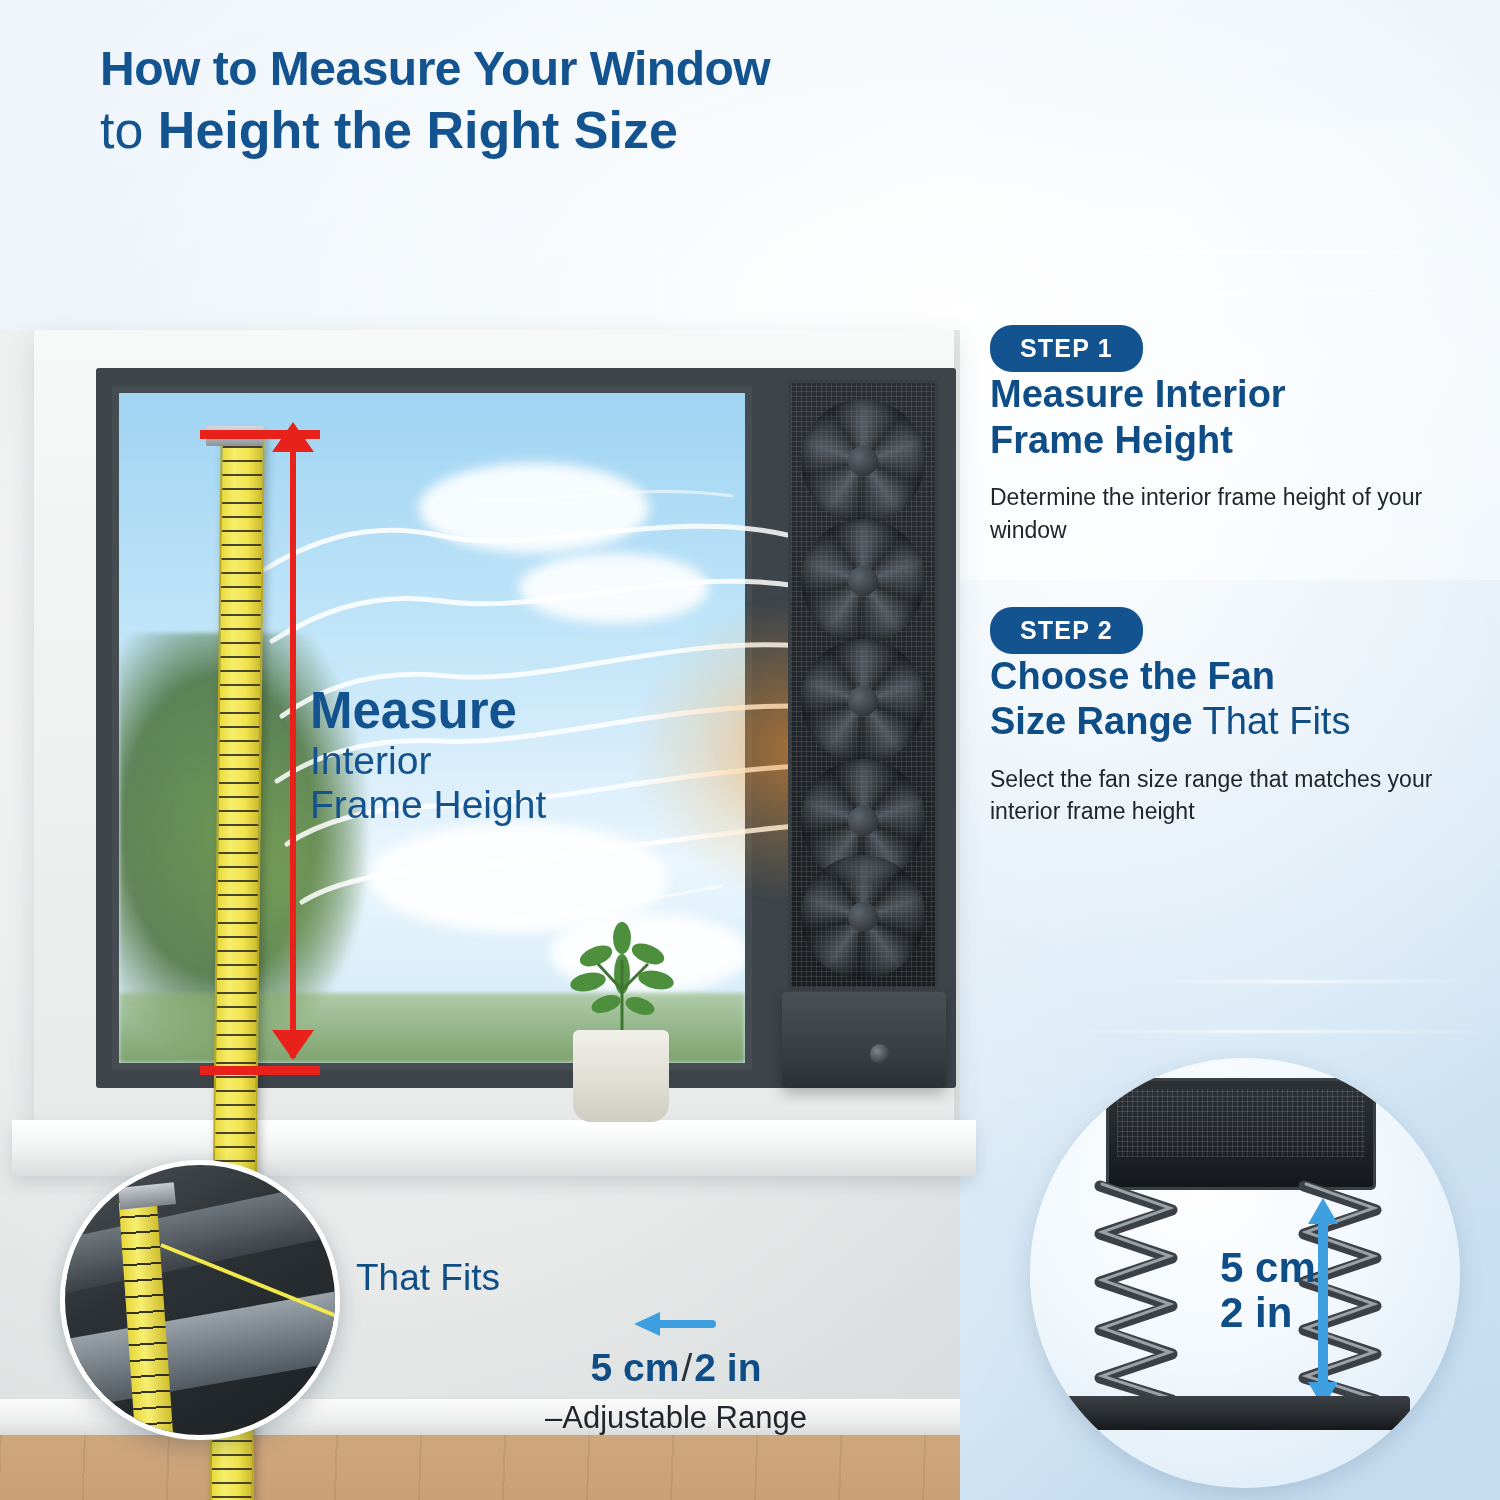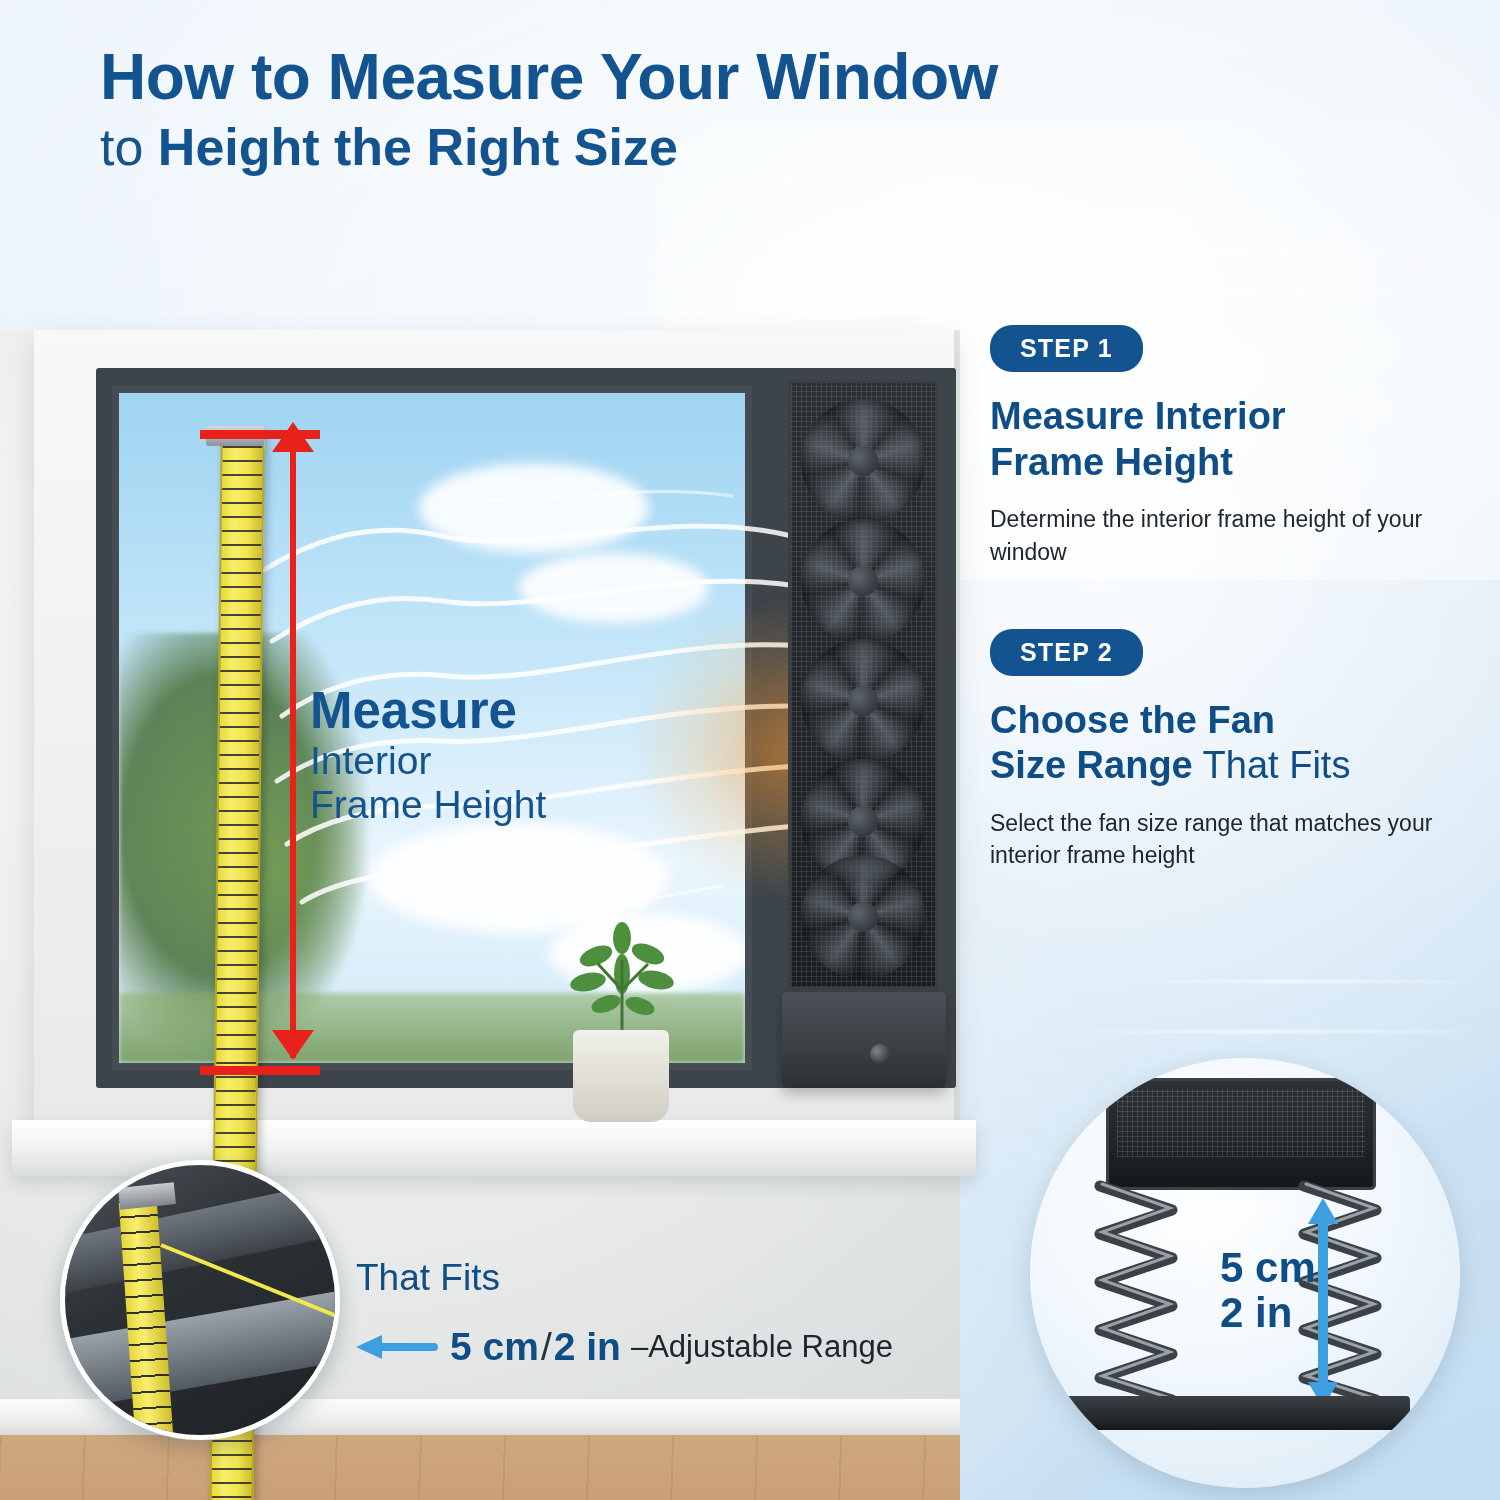--- a/index.html
+++ b/index.html
@@ -55,21 +55,21 @@
   }
 
   
   .header {
     position: absolute;
     left: 100px;
     top: 44px;
     width: 1080px;
   }
   .title-main {
-    font-size: 64px;
+    font-size: 48px;
     font-weight: bold;
     color: #13538f;
     letter-spacing: -0.5px;
     line-height: 1.05;
     white-space: nowrap;
   }
   .title-sub {
     margin-top: 8px;
     font-size: 52px;
     color: #13538f;
@@ -367,21 +367,20 @@
     display: inline-block;
     background: #13538f;
     color: #ffffff;
     font-size: 25px;
     font-weight: bold;
     letter-spacing: 1.2px;
     padding: 9px 30px;
     border-radius: 22px;
   }
   .step-heading {
-    margin-top: 22px;
     font-size: 38px;
     color: #0f4d87;
     line-height: 1.2;
   }
   .step-heading .b { font-weight: bold; }
   .step-heading .n { font-weight: normal; }
   .step-body {
     margin-top: 18px;
     font-size: 23px;
     color: #20262b;
@@ -445,24 +444,25 @@
     width: 640px;
   }
   .bt-head {
     font-size: 37px;
     color: #0f4d87;
     line-height: 1.18;
   }
   .bt-head .b { font-weight: bold; }
   .bt-head .n { font-weight: normal; }
   .bt-range {
-    margin-top: 26px;
+    margin-top: 13px;
     display: flex;
     align-items: center;
     gap: 10px;
+    flex-direction: column;
   }
   .range-arrow {
     width: 84px;
     height: 24px;
     position: relative;
   }
   .bt-range .val {
     font-size: 39px;
     font-weight: bold;
     color: #0f4d87;

